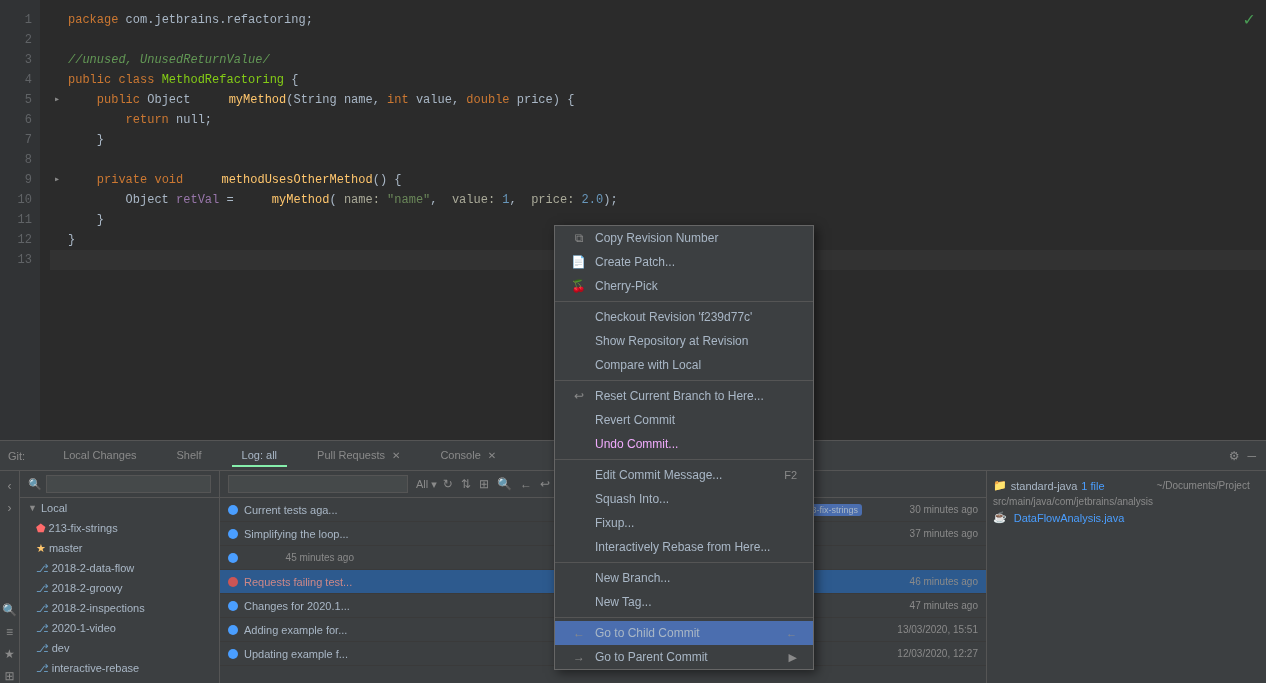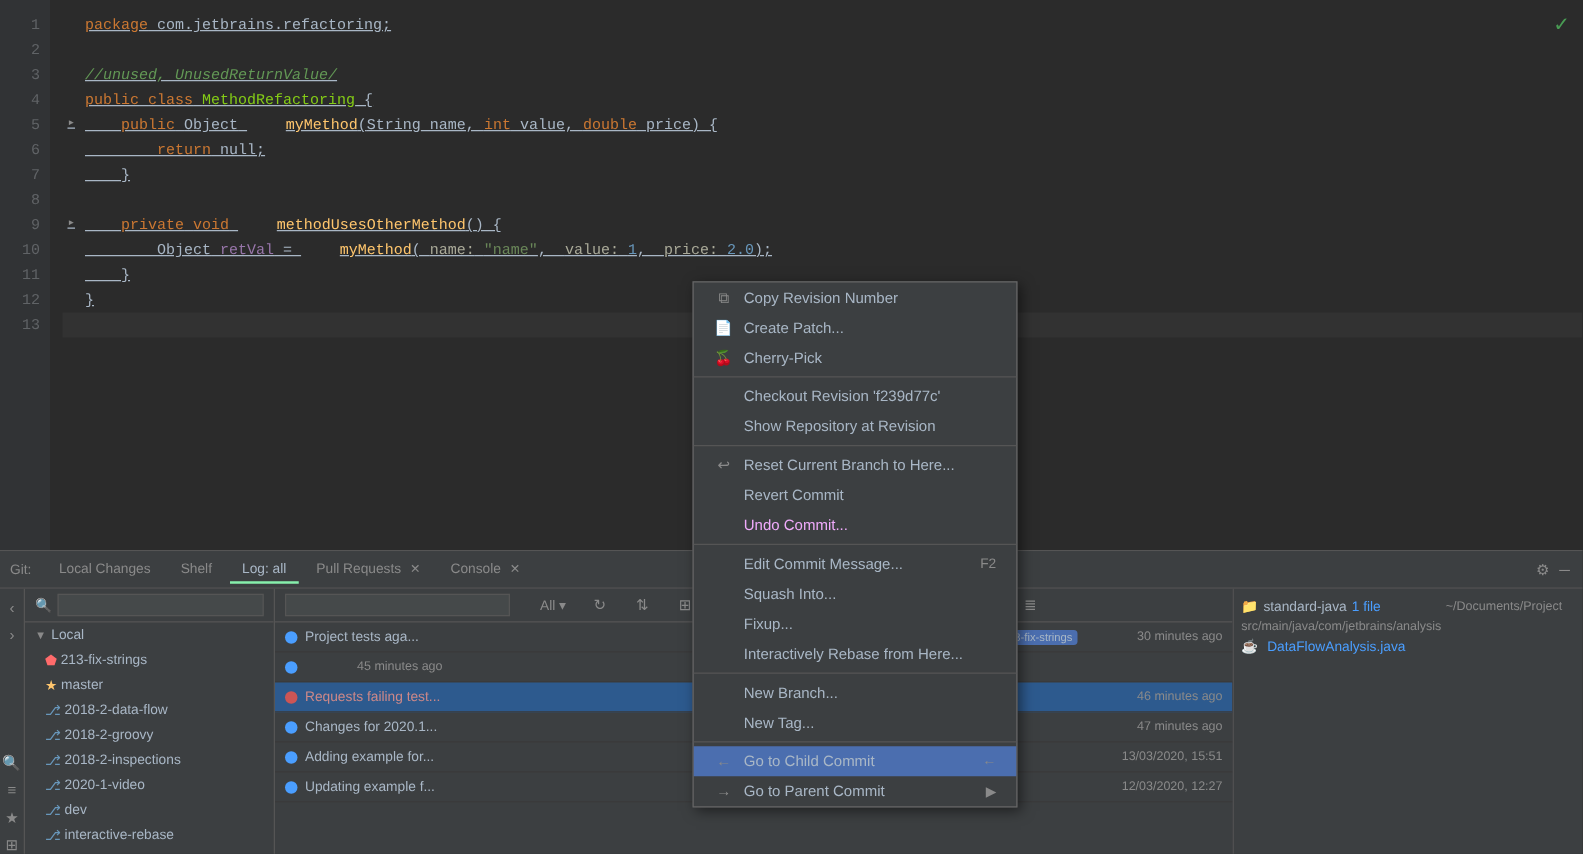--- a/index.html
+++ b/index.html
@@ -36,21 +36,20 @@
       font-size: 12px;
       padding: 10px 0 10px 10px;
       line-height: 20px;
       overflow: hidden;
     }
     .code-line {
       display: flex;
       align-items: flex-end;
       height: 20px;
       position: relative;
-      text-decoration: underline;
     }
     .code-line.highlighted { background: #323232; }
     .gutter-icon {
       width: 14px;
       flex-shrink: 0;
       color: #606366;
       font-size: 10px;
       text-align: center;
     }
     .code-text { padding-left: 4px; white-space: pre; }
@@ -82,21 +81,21 @@
     }
 
     
     #tab-bar {
       display: flex;
       align-items: center;
       height: 30px;
       background: #3c3f41;
       border-bottom: 1px solid #555;
       padding: 0 8px;
-      gap: 4px;
+      gap: 20px;
     }
     .git-label {
       color: #8a8a8a;
       margin-right: 8px;
       font-size: 11px;
     }
     .tab {
       padding: 4px 10px;
       color: #8a8a8a;
       cursor: pointer;
@@ -165,21 +164,21 @@
       overflow: hidden;
       position: relative;
     }
 
     
     #log-toolbar {
       display: flex;
       align-items: center;
       padding: 4px 8px;
       border-bottom: 1px solid #555;
-      gap: 20px;
+      gap: 4px;
     }
     #log-search {
       width: 180px;
       background: #45494a;
       border: 1px solid #555;
       color: #a9b7c6;
       font-size: 11px;
       padding: 2px 6px;
       outline: none;
     }
@@ -447,23 +446,28 @@
         <span class="log-tool-icon">↺</span>
         <span class="log-tool-icon">⊟</span>
         <span class="log-tool-icon">⊠</span>
         <span class="log-tool-icon">≡</span>
         <span class="log-tool-icon">≣</span>
       </div>
 
       <div id="commit-list">
         <div class="commit-row">
           <div class="commit-dot dot-blue"></div>
-          <span class="commit-msg">Project tests aga...</span>
+          <span class="commit-msg">Current tests aga...</span>
           <span class="commit-tag">213-fix-strings</span>
           <span class="commit-time">30 minutes ago</span>
+        </div>
+        <div class="commit-row">
+          <div class="commit-dot dot-blue"></div>
+          <span class="commit-msg">Simplifying the loop...</span>
+          <span class="commit-time">37 minutes ago</span>
         </div>
         <div class="commit-row">
           <div class="commit-dot dot-blue"></div>
           <span class="commit-time">45 minutes ago</span>
         </div>
         <div class="commit-row selected">
           <div class="commit-dot dot-red"></div>
           <span class="commit-msg" style="color:#cc8888;">Requests failing test...</span>
           <span class="commit-time">46 minutes ago</span>
         </div>
@@ -518,20 +522,24 @@
   </div>
   <div class="menu-separator"></div>
   <div class="menu-item">
     <span class="menu-icon"></span>
     <span class="menu-label">Checkout Revision 'f239d77c'</span>
   </div>
   <div class="menu-item">
     <span class="menu-icon"></span>
     <span class="menu-label">Show Repository at Revision</span>
   </div>
+  <div class="menu-item">
+    <span class="menu-icon"></span>
+    <span class="menu-label">Compare with Local</span>
+  </div>
   <div class="menu-separator"></div>
   <div class="menu-item">
     <span class="menu-icon">↩</span>
     <span class="menu-label">Reset Current Branch to Here...</span>
   </div>
   <div class="menu-item">
     <span class="menu-icon"></span>
     <span class="menu-label">Revert Commit</span>
   </div>
   <div class="menu-item disabled">

